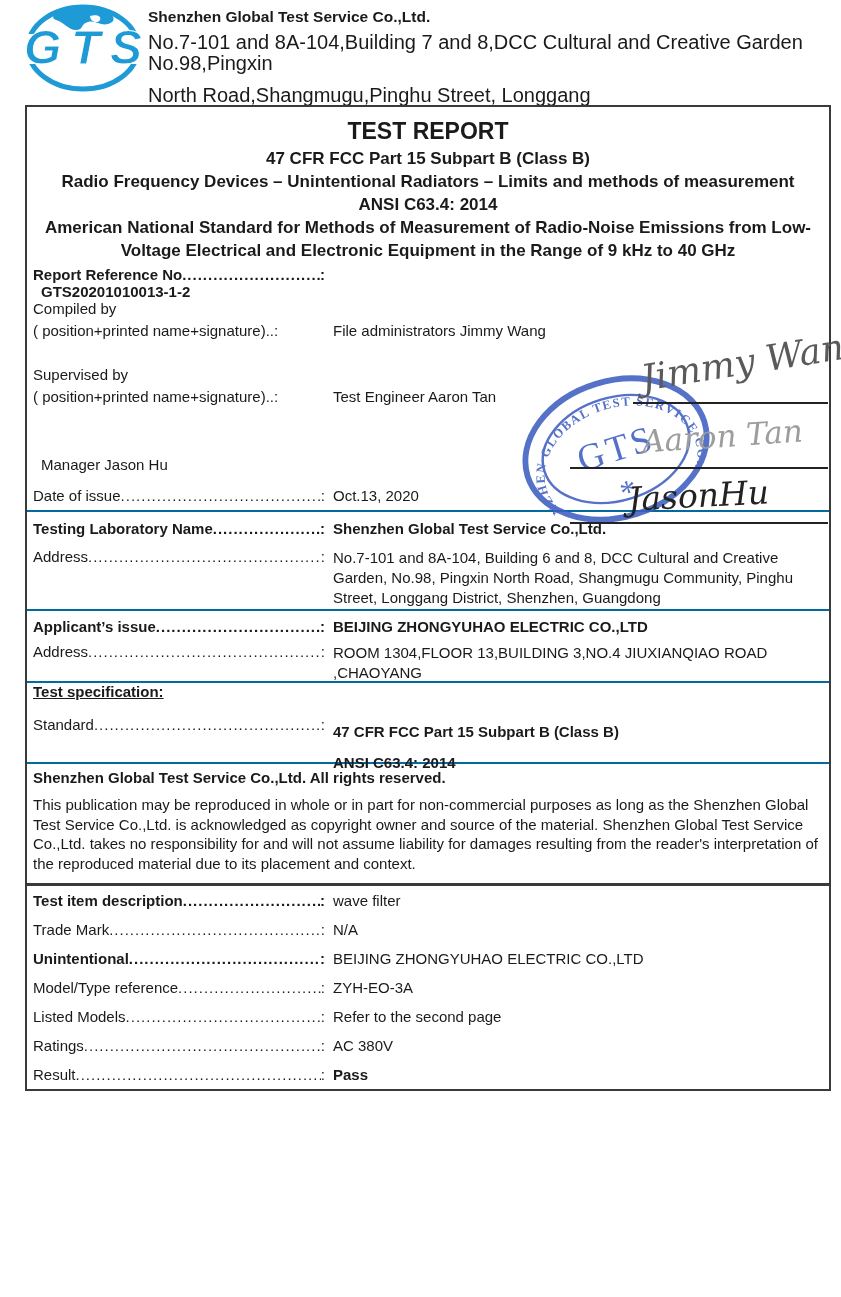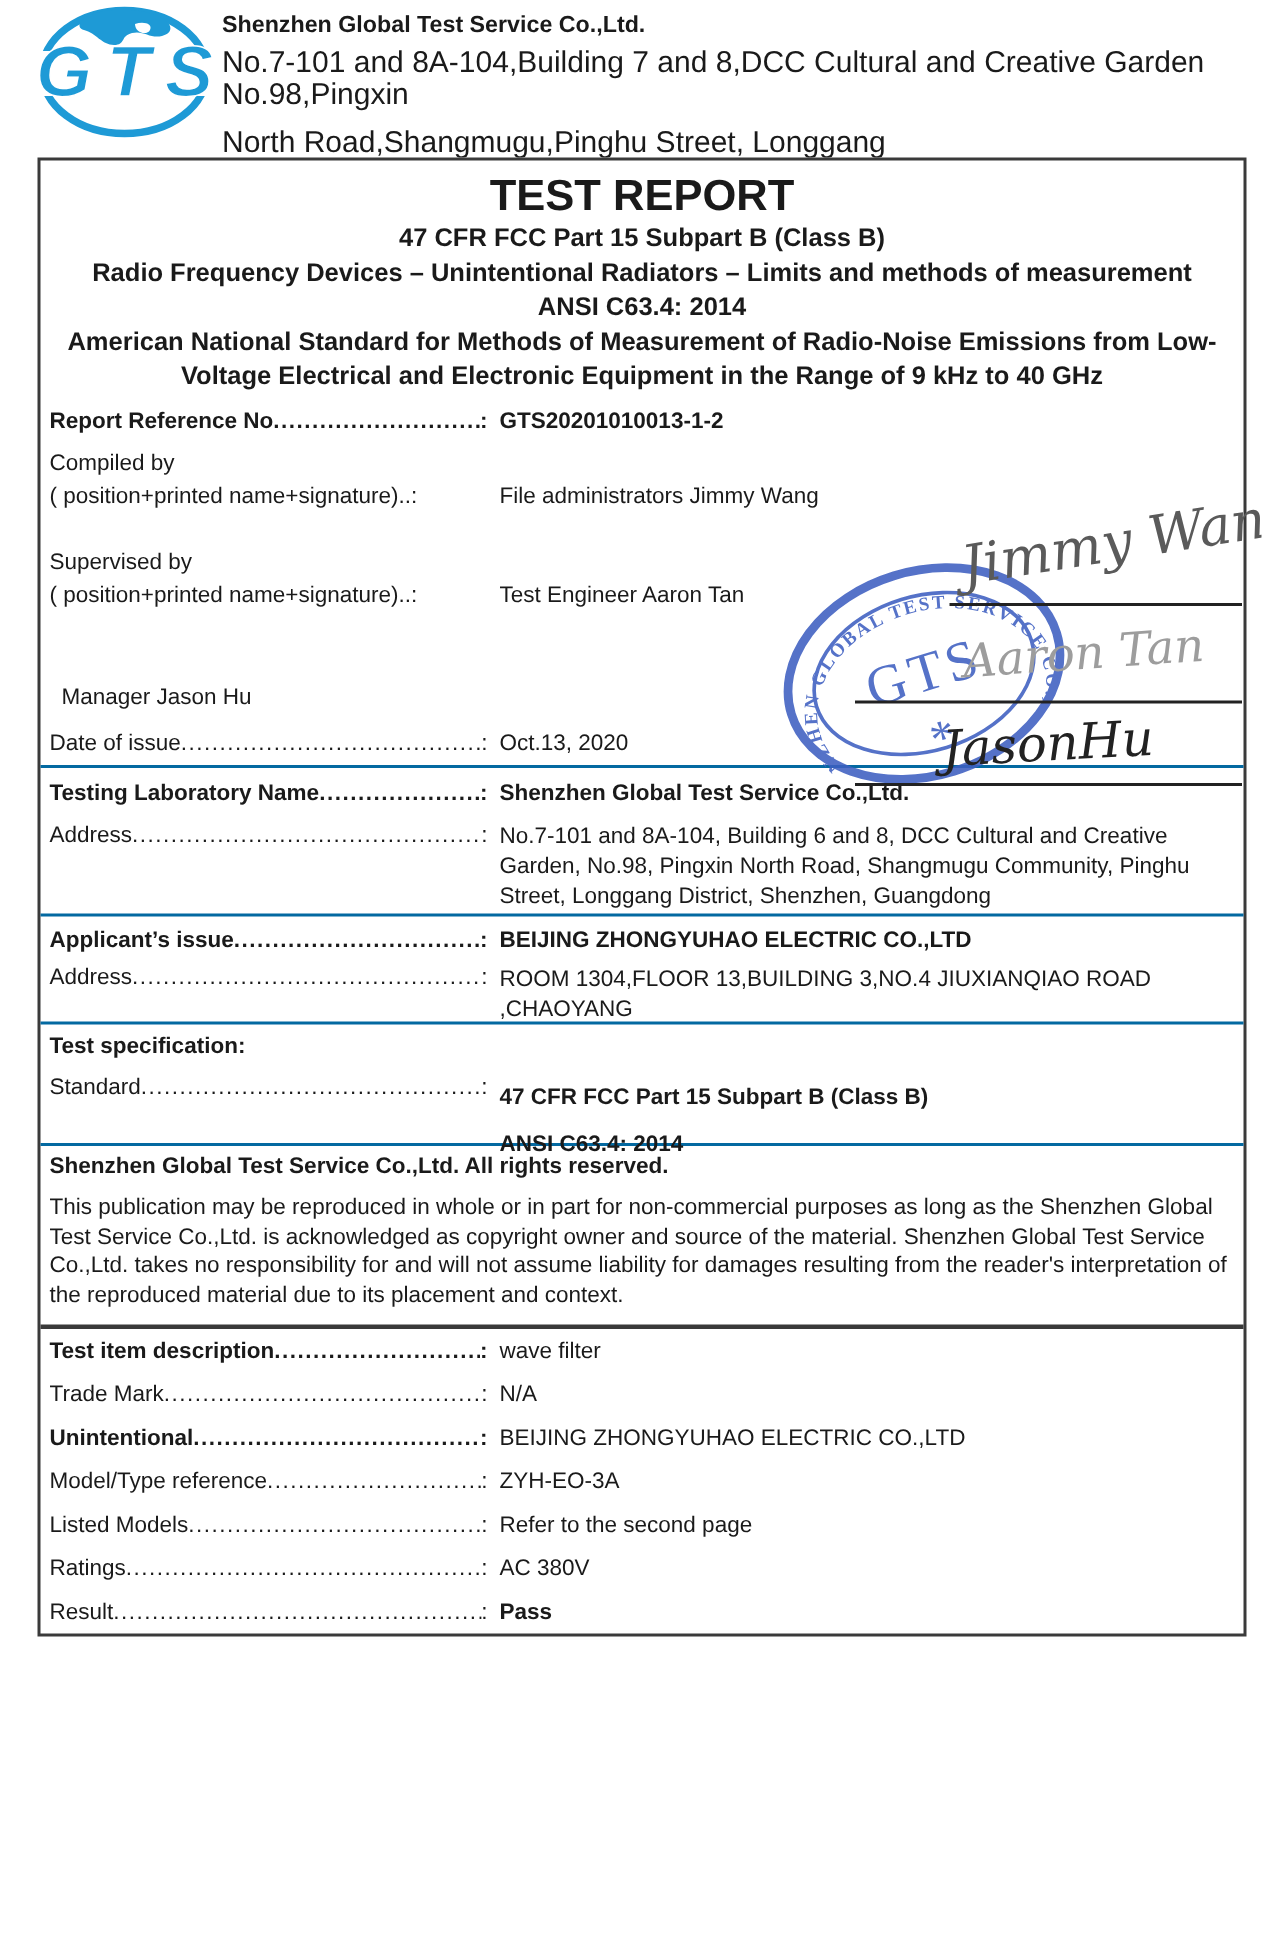--- a/index.html
+++ b/index.html
@@ -13,50 +13,50 @@
   .hdr-logo{position:absolute;left:0;top:2px;width:126px;height:88px;}
   .hdr-text{position:absolute;left:128px;top:4px;width:680px;}
   .hdr-company{font-weight:bold;font-size:15.5px;margin:2px 0 6px 0;}
   .hdr-addr{font-size:20px;margin:0 0 11px 0;line-height:21px;}
   
   .report{
     position:absolute;left:25px;top:105px;width:802px;
     border:2px solid #3a3a3a;background:#fff;
   }
   .titleblock{padding:8px 10px 4px 10px;text-align:center;}
-  .t-main{font-size:29px;font-weight:bold;line-height:32px;}
+  .t-main{font-size:23px;font-weight:bold;line-height:32px;}
   .t-sub{font-size:17px;font-weight:bold;line-height:23px;}
   
   .row{display:flex;padding:0 0 0 6px;box-sizing:border-box;}
   .sep{border-bottom:2px solid #0369a1;}
   .sep3{border-bottom:3px solid #3a3a3a;}
   .lblcell{width:292px;flex:none;display:flex;align-items:baseline;}
   .lbl-t{white-space:pre;}
   .dots{flex:1;overflow:hidden;white-space:nowrap;letter-spacing:1px;}
   .valcell{flex:1;padding-left:8px;}
   .b{font-weight:bold;}
   .fs{font-size:15px;}
-  .r-report{height:29px;align-items:center;}
+  .r-report{height:29px;flex-direction:column;}
   .r-2line{height:66px;}
   .r-2line .lblcell{display:block;}
   .r-2line .l1{padding-top:5px;}
   .r-2line .l2{padding-top:5px;white-space:pre;}
   .r-2line .valcell{padding-top:27px;}
   .r-appr{height:53px;}
   .r-appr .lblcell{display:block;}
   .r-appr .l1{padding-top:6px;}
   .r-appr .l2{padding-top:1px;white-space:pre;}
   .r-appr .valcell{padding-top:29px;}
   .r-date{height:32px;align-items:center;}
   .r-lab{height:33px;align-items:center;}
   .r-labaddr{height:66px;padding-top:3px;}
   .r-applicant{height:31px;align-items:center;}
   .r-appaddr{height:41px;padding-top:1px;}
   .r-appaddr .valcell{max-width:450px;line-height:20px;}
-  .r-spechdr{height:28px;align-items:center;}
+  .r-spechdr{height:28px;align-items:flex-start;text-decoration:underline;}
   .r-standard{height:53px;padding-top:5px;}
   .r-standard .v2line div{line-height:31px;}
   .r-rights{height:27px;display:flex;align-items:center;padding-left:6px;}
   .r-copy{height:88px;padding:4px 8px 0 6px;font-size:15px;line-height:19.5px;}
   .r-small{height:29px;align-items:center;}
   
   .sigline{position:absolute;height:0;border-top:2px solid #222;z-index:6;}
   .sig{position:absolute;font-family:"DejaVu Serif","Liberation Serif",serif;
        font-style:italic;white-space:nowrap;z-index:5;}
   .sig-jimmy{left:640px;top:340px;font-size:36px;color:#5a5a5a;transform:rotate(-9deg);}

